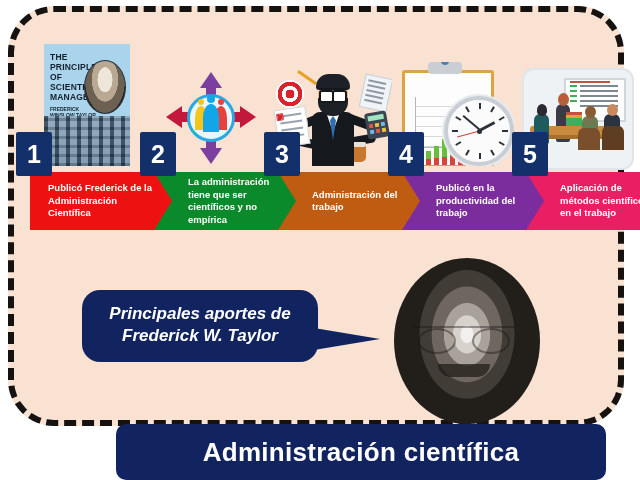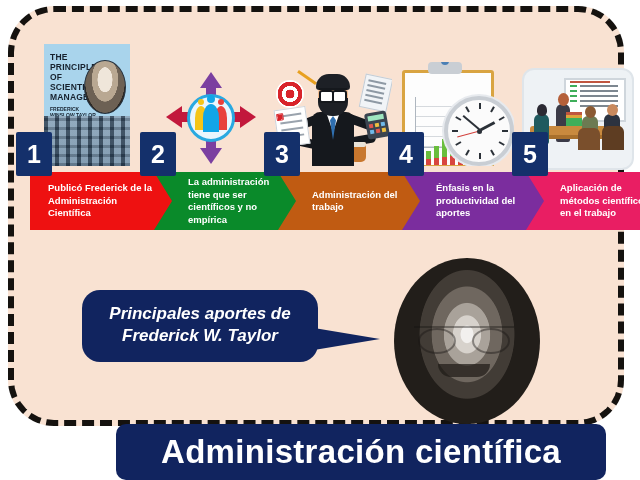--- a/index.html
+++ b/index.html
@@ -217,21 +217,21 @@
     position:absolute; left:44px; top:106px; width:52px; height:13px;
     border-radius:0 0 26px 26px; background:rgba(30,26,22,.7);
   }
 
   
   #titlebar{
     position:absolute; left:116px; top:424px; width:490px; height:56px;
     background:#11245F; border-radius:10px; z-index:9;
   }
   #titlebar h1{
-    margin:0; color:#ffffff; font-weight:bold; font-size:33px; line-height:56px;
+    margin:0; color:#ffffff; font-weight:bold; font-size:26px; line-height:56px;
     text-align:center; letter-spacing:.3px;
   }
 </style>
 </head>
 <body>
 
 <div id="poster" style="background: rgb(249, 226, 210); border-color: rgb(21, 18, 15);">
 
   <div class="illus" id="book" style="background: rgb(169, 212, 236);">
     <div class="bk-txt">THE PRINCIPLES OF SCIENTIFIC MANAGEMENT</div>
@@ -344,21 +344,21 @@
   <div class="chev c1" id="ch1" style="left: 16px; width: 150px; background: rgb(238, 17, 17);">
     <span>Publicó Frederick de la Administración Científica</span>
   </div>
   <div class="chev notch" id="ch2" style="left: 140px; width: 152px; background: rgb(10, 138, 42);">
     <span>La administración tiene que ser científicos  y no empírica</span>
   </div>
   <div class="chev notch" id="ch3" style="left: 264px; width: 152px; background: rgb(192, 91, 18);">
     <span>Administración del trabajo</span>
   </div>
   <div class="chev notch" id="ch4" style="left: 388px; width: 152px; background: rgb(123, 45, 158);">
-    <span>Énfasis en la productividad del aportes</span>
+    <span>Publicó en la productividad del trabajo</span>
   </div>
   <div class="chev notch" id="ch5" style="left: 512px; width: 148px; background: rgb(233, 30, 99);">
     <span>Aplicación de métodos científicos en el trabajo</span>
   </div>
 
   <div class="badge" style="left:2px;top:120px;">1</div>
   <div class="badge" style="left:126px;top:120px;">2</div>
   <div class="badge" style="left:250px;top:120px;">3</div>
   <div class="badge" style="left:374px;top:120px;">4</div>
   <div class="badge" style="left:498px;top:120px;">5</div>

